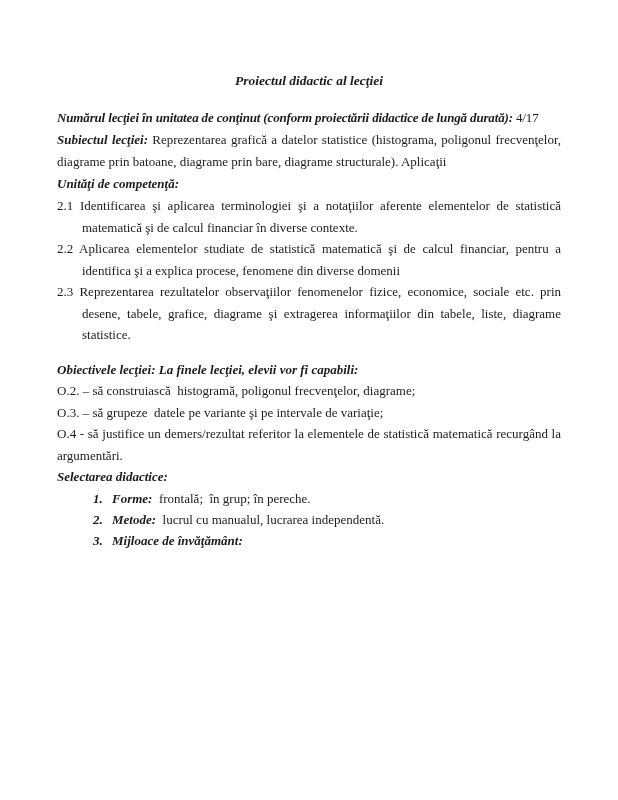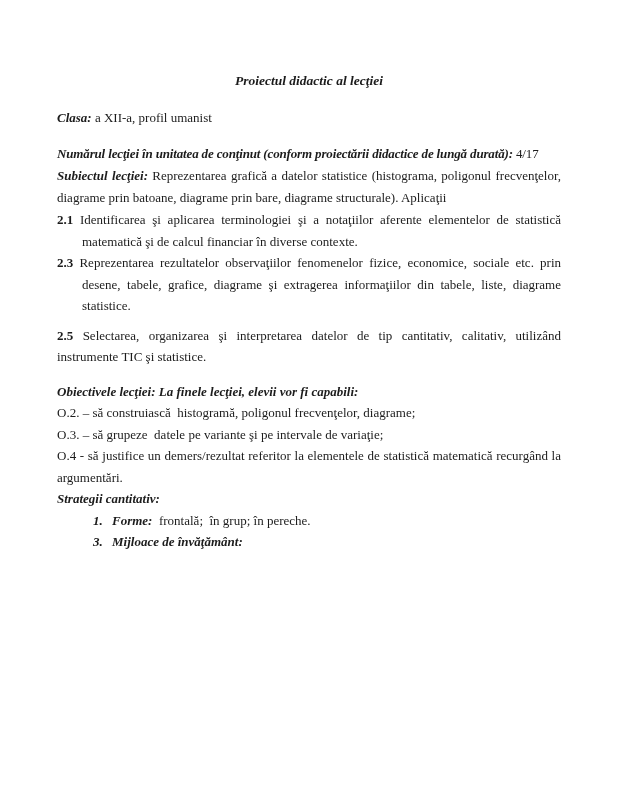--- a/index.html
+++ b/index.html
@@ -16,69 +16,69 @@
   .content { position:absolute; left:57px; top:72px; width:504px; }
   p { margin:0; line-height:21.5px; }
   .title {
     text-align:center;
     font-weight:bold; font-style:italic;
     font-size:13.5px; line-height:18px;
     margin:0 0 17px 0;
   }
   .meta-line { line-height:22px; }
   .bi { font-weight:bold; font-style:italic; }
-  .b  { font-weight:bold; }
+  .b  { font-weight:normal; }
   .just { text-align:justify; }
   .hang { padding-left:25px; text-indent:-25px; }
   .nowrap { white-space:nowrap; letter-spacing:-0.15px;margin-top:14px; }
   .pre { white-space:pre-wrap; }
   .gap8 { margin-top:8px; }
   .gap7 { margin-top:13px; }
   .list-item { padding-left:36px; line-height:21px; }
   .list-num { display:inline-block; width:19px; font-weight:bold; font-style:italic; }
 </style>
 </head>
 <body>
 
 <div class="page">
   <div class="content">
 
     <p class="title">Proiectul didactic al lecţiei</p>
 
 
-    <p class="meta-line"><span class="bi">Clasa:</span>
-      <span>a XII-a, profil umanist</span></p>
 
 
     <p class="meta-line nowrap"><span class="bi">Numărul lecţiei în unitatea de conţinut (conform proiectării didactice de lungă durată):</span>
       <span>4/17</span></p>
 
     <p class="meta-line just"><span class="bi">Subiectul lecţiei:</span>
       <span>Reprezentarea grafică a datelor statistice (histograma, poligonul frecvenţelor, diagrame prin batoane, diagrame prin bare, diagrame structurale). Aplicaţii</span></p>
 
 
+    <p class="meta-line"><span class="bi">Unităţi de competenţă:</span></p>
 
     <p class="hang just"><span class="b">2.1</span>
       <span>Identificarea şi aplicarea terminologiei şi a notaţiilor aferente elementelor de statistică matematică şi de calcul financiar în diverse contexte.</span></p>
 
+    <p class="hang just"><span class="b">2.2</span>
+      <span>Aplicarea elementelor studiate de statistică matematică şi de calcul financiar, pentru a identifica şi a explica procese, fenomene din diverse domenii</span></p>
 
     <p class="hang just"><span class="b">2.3</span>
       <span>Reprezentarea rezultatelor observaţiilor fenomenelor fizice, economice, sociale etc. prin desene, tabele, grafice, diagrame şi extragerea informaţiilor din tabele, liste, diagrame statistice.</span></p>
 
-    <p class="just gap8"><span class="b">2.5</span>
-      <span>Selectarea, organizarea şi interpretarea datelor de tip cantitativ, calitativ, utilizând instrumente TIC şi statistice.</span></p>
 
     <p class="gap7"><span class="bi">Obiectivele lecţiei: La finele lecţiei, elevii vor fi capabili:</span></p>
 
     <p class="pre">O.2. – să construiască  histogramă, poligonul frecvenţelor, diagrame;</p>
     <p class="pre">O.3. – să grupeze  datele pe variante şi pe intervale de variaţie;</p>
     <p class="just">O.4 - să justifice un demers/rezultat referitor la elementele de statistică matematică recurgând la argumentări.</p>
 
 
-    <p><span class="bi">Strategii cantitativ:</span></p>
+    <p><span class="bi">Selectarea didactice:</span></p>
 
     <p class="list-item"><span class="list-num">1.</span><span class="bi">Forme:</span><span class="pre">  frontală;  în grup; în pereche.</span></p>
 
+    <p class="list-item"><span class="list-num">2.</span><span class="bi">Metode:</span><span class="pre">  lucrul cu manualul, lucrarea independentă.</span></p>
 
     <p class="list-item"><span class="list-num">3.</span><span class="bi">Mijloace de învăţământ:</span><span class="pre"></span></p>
 
   </div>
 </div>
 
 </body></html>

